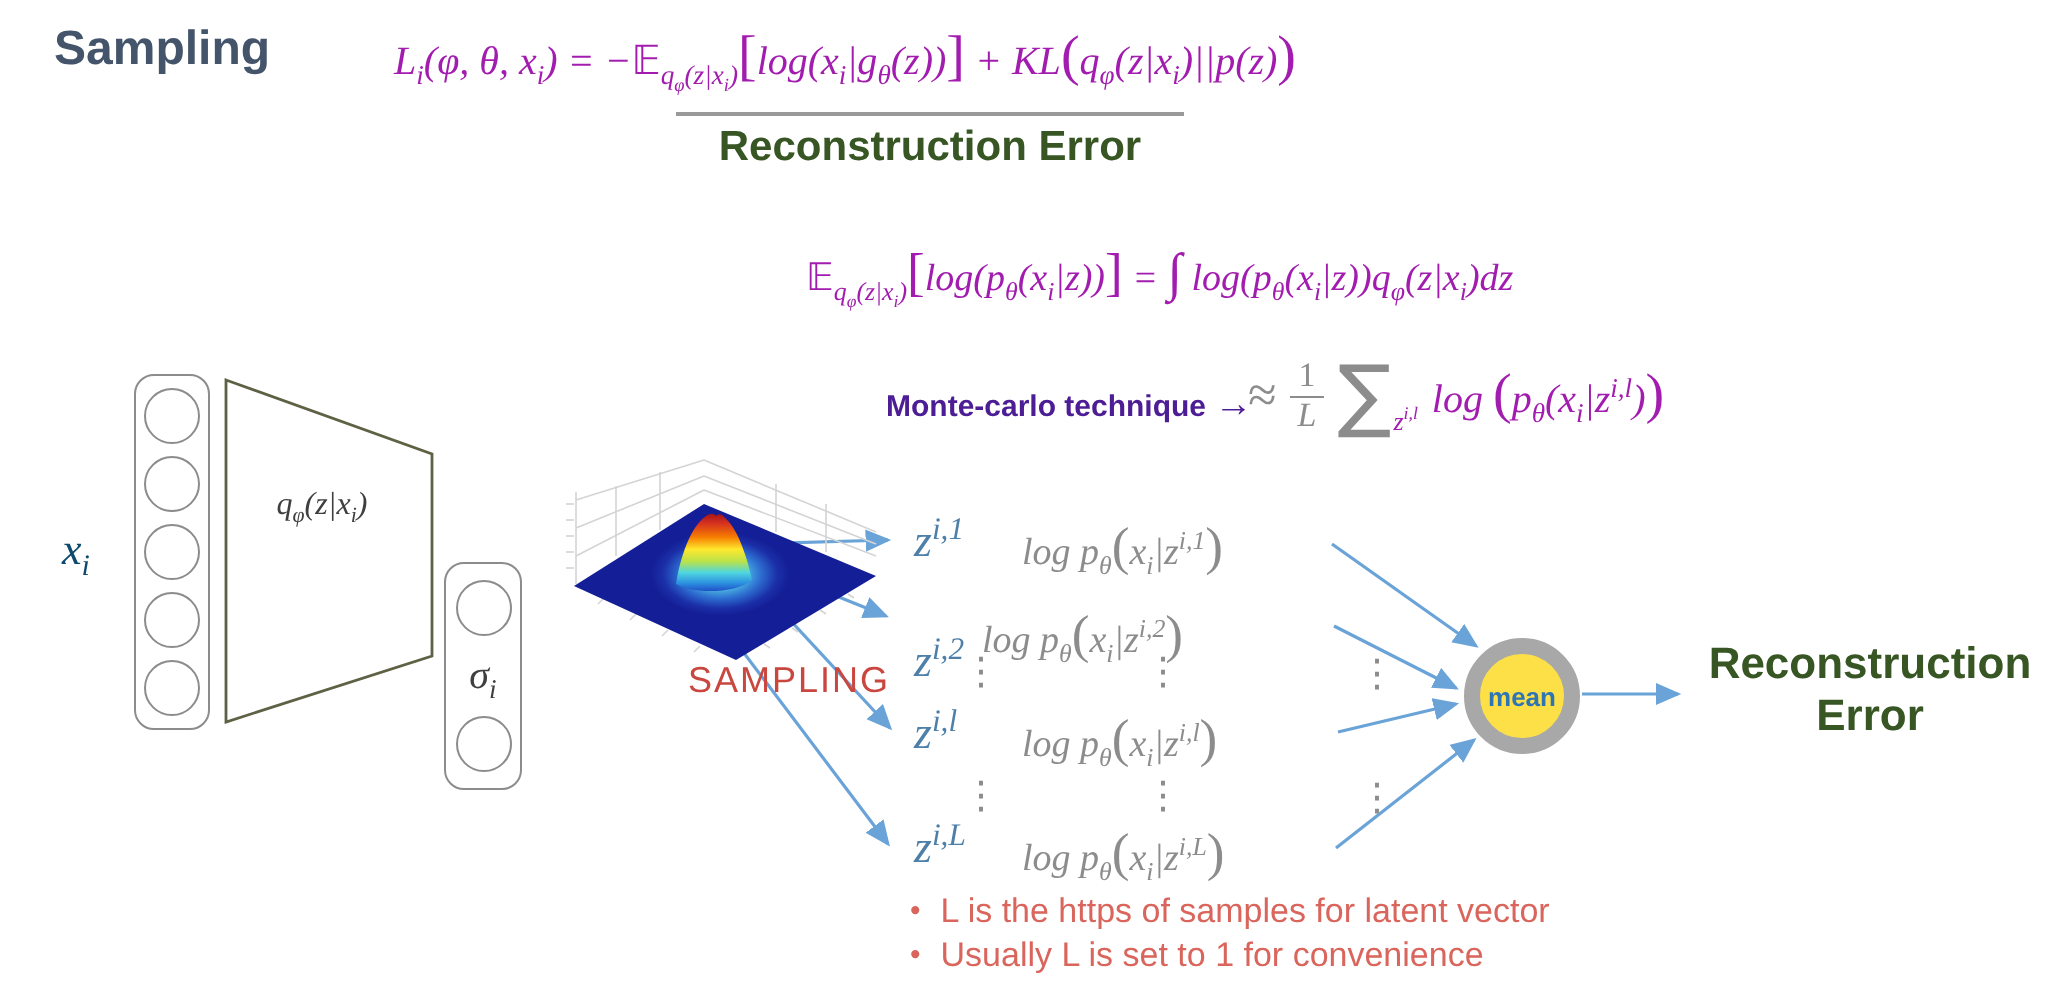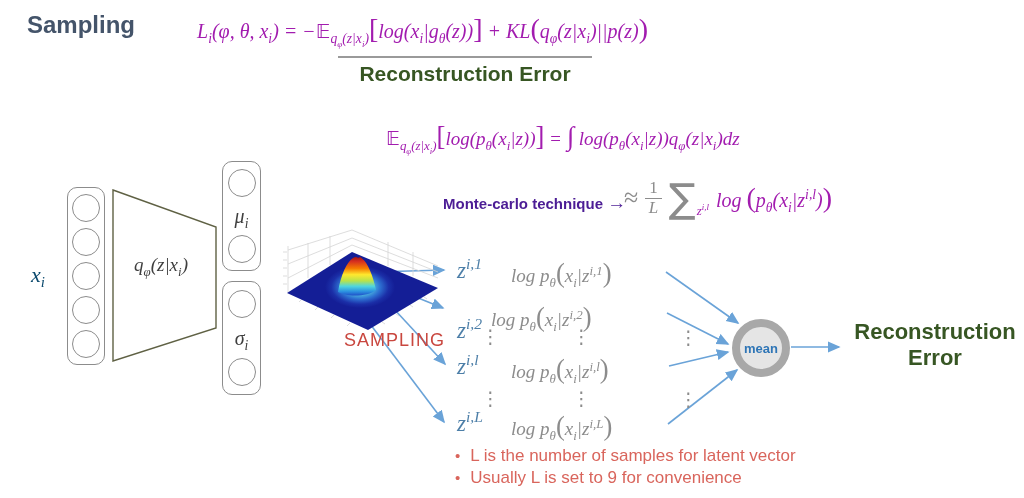--- a/index.html
+++ b/index.html
@@ -9,49 +9,49 @@
   
   .f{font-family:"Liberation Serif","DejaVu Serif",serif;font-style:italic;color:#a21caf;}
   .f sub{font-size:68%;line-height:0;}
   .f sup{font-size:68%;line-height:0;}
   .f big{font-size:140%;font-style:normal;}
   .f b{font-weight:normal;font-style:normal;font-family:"DejaVu Sans",sans-serif;}
   #title{left:27px;top:11px;font-size:24px;font-weight:bold;color:#44546a;}
   #loss-formula{left:197px;top:13px;font-size:20px;white-space:nowrap;}
   #loss-underline{left:338px;top:56px;width:254px;border-top:2px solid #9a9a9a;height:0;}
   #re-top{left:337px;top:62px;width:256px;text-align:center;font-size:21px;font-weight:bold;color:#375623;}
-  #expect-formula{left:386px;top:121px;font-size:19px;white-space:nowrap;}
+  #expect-formula{left:403px;top:121px;font-size:19px;white-space:nowrap;}
   #mc-label{left:443px;top:192px;font-size:15px;font-weight:bold;color:#4c1d95;}
   #mc-label .mc-arrow{font-size:19px;}
   #approx-block{left:624px;top:168px;height:60px;display:flex;align-items:center;gap:7px;color:#8c8c8c;}
   .approx{font-size:26px;font-family:"Liberation Serif","DejaVu Serif",serif;}
   .frac{display:inline-flex;flex-direction:column;align-items:center;font-size:17px;line-height:1.1;
         font-family:"Liberation Serif","DejaVu Serif",serif;font-style:italic;}
   .frac .num{border-bottom:1.5px solid #8c8c8c;padding:0 4px;font-style:normal;}
   .sumwrap{display:inline-flex;align-items:flex-end;}
   .bigsum{font-size:40px;line-height:0.9;font-family:"DejaVu Sans",sans-serif;font-style:normal;}
   .sumsub{font-size:13px;margin:0 0 -3px 1px;}
   .sumbody{font-size:20px;white-space:nowrap;}
   
   .nrect{border:1.5px solid #8c8c8c;border-radius:10px;background:#fff;display:flex;flex-direction:column;
          align-items:center;justify-content:space-evenly;}
   .circ{width:26px;height:26px;border:1.4px solid #8c8c8c;border-radius:50%;background:#fff;flex:none;}
   #in-rect{left:67px;top:187px;width:36px;height:176px;}
   #mu-rect{left:222px;top:161px;width:37px;height:108px;}
   #sig-rect{left:222px;top:281px;width:37px;height:112px;}
   .node-label{font-size:20px;color:#3f3f3f;}
   #x-label{left:31px;top:262px;font-size:22px;color:#0c4a6e;}
-  #q-label{left:115px;top:254px;width:92px;text-align:center;font-size:19px;color:#3f3f3f;}
+  #q-label{left:115px;top:244px;width:92px;text-align:center;font-size:16px;color:#3f3f3f;}
   
   #sampling-label{left:344px;top:330px;font-size:18px;color:#c9473f;letter-spacing:1px;}
   .zcell{font-size:23px;color:#4d7fa8;white-space:nowrap;}
   .logcell{font-size:19px;color:#8c8c8c;white-space:nowrap;}
   .vdots{font-size:19px;color:#8c8c8c;}
   #mean-circle{left:732px;top:319px;width:42px;height:42px;border:8px solid #a8a8a8;border-radius:50%;
-               background:#e5e5e5;display:flex;align-items:center;justify-content:center;}
+               background:#fde047;display:flex;align-items:center;justify-content:center;}
   #mean-circle span{font-size:13px;font-weight:bold;color:#2e75b6;}
   #re-right{left:846px;top:319px;width:178px;text-align:center;font-size:22px;font-weight:bold;
             color:#375623;line-height:1.2;}
   
   #bullets{left:455px;top:445px;color:#d9655c;font-size:17px;}
   .bullet-row{display:flex;gap:10px;line-height:22px;}
   .bullet-dot{font-size:15px;}
   #source-url{left:7px;top:473px;font-size:11px;color:#3f3f3f;}
   svg{position:absolute;pointer-events:none;}
 </style>
@@ -103,25 +103,20 @@
 
   <div class="abs f" id="x-label">x<sub>i</sub></div>
   <div class="abs nrect" id="in-rect">
     <div class="circ"></div>
     <div class="circ"></div>
     <div class="circ"></div>
     <div class="circ"></div>
     <div class="circ"></div>
   </div>
   <div class="abs f" id="q-label">q<sub>φ</sub>(z|x<sub>i</sub>)</div>
-  <div class="abs nrect" id="mu-rect">
-    <div class="circ"></div>
-    <div class="node-label f">μ<sub>i</sub></div>
-    <div class="circ"></div>
-  </div>
   <div class="abs nrect" id="sig-rect">
     <div class="circ"></div>
     <div class="node-label f">σ<sub>i</sub></div>
     <div class="circ"></div>
   </div>
 
   <svg class="abs" style="left:278px;top:220px;" width="168" height="118" viewBox="0 0 168 118">
     <defs>
       <radialGradient id="glow" cx="50%" cy="50%" r="50%">
         <stop offset="0%" stop-color="#8fe8ec"></stop>
@@ -189,21 +184,21 @@
   <div class="abs f logcell" style="left:511px;top:411px;">log p<sub>θ</sub><big>(</big>x<sub>i</sub>|z<sup>i,L</sup><big>)</big></div>
 
   <div class="abs" id="mean-circle">
     <span>mean</span>
   </div>
   <div class="abs" id="re-right">Reconstruction Error</div>
 
   <div class="abs" id="bullets">
     <div class="bullet-row">
       <span class="bullet-dot">•</span>
-      <span>L is the number of samples for latent vector</span>
+      <span>L is the https of samples for latent vector</span>
     </div>
     <div class="bullet-row">
       <span class="bullet-dot">•</span>
-      <span>Usually L is set to 9 for convenience</span>
+      <span>Usually L is set to 1 for convenience</span>
     </div>
   </div>
 
 </div>
 
 </body></html>

